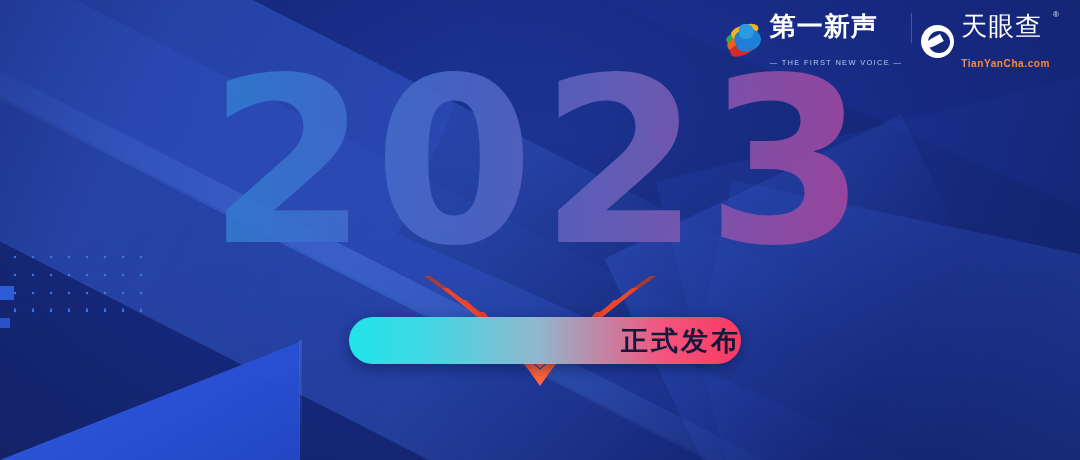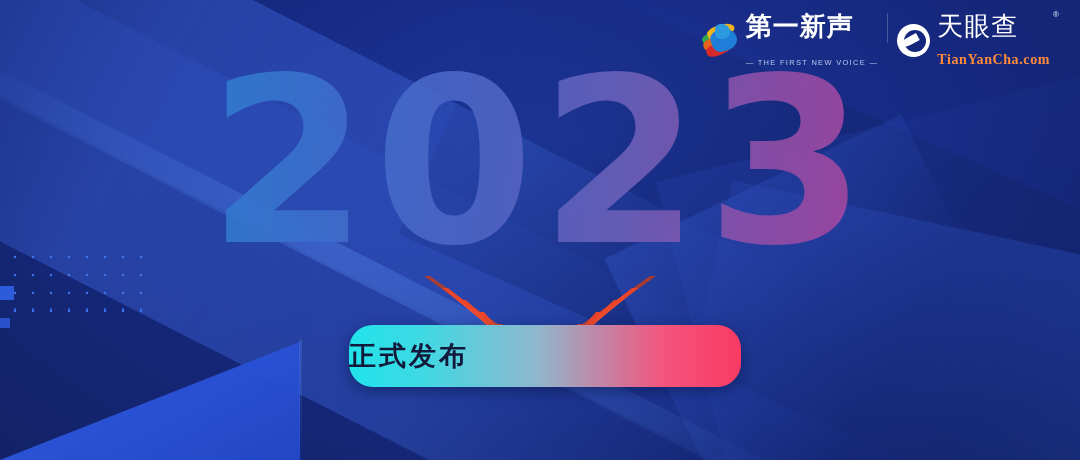--- a/index.html
+++ b/index.html
@@ -139,24 +139,24 @@
   }
   .title-line1{
     font-size:54px;line-height:60px;letter-spacing:0px;white-space:nowrap;
   }
   .title-line2{
     font-size:54px;line-height:62px;letter-spacing:1px;margin-top:4px;
   }
 
   
   .pill{
-    position:absolute;left:349px;top:325px;width:392px;height:62px;
+    position:absolute;left:349px;top:317px;width:392px;height:47px;
     border-radius:24px;
     background:linear-gradient(90deg,#21e3ea 0%,#3ed9e4 18%,#8fb7cd 48%,#f3557e 80%,#fa3a62 100%);
-    display:flex;align-items:center;justify-content:flex-start;
+    display:flex;align-items:center;justify-content:flex-end;
     box-shadow:0 4px 14px rgba(5,14,55,.45);
   }
   .pill-text{
     color:#12193a;
     font-size:27px;font-weight:700;letter-spacing:3px;
     font-family:"DejaVu Sans","Liberation Sans",sans-serif;
   }
 
   
   .logos{
@@ -197,22 +197,22 @@
     position:absolute;left:3px;top:13px;width:19px;height:8px;border-radius:50% 0 0 50%;
     background:#ffffff;transform:rotate(-28deg);
   }
   .tyc-text{display:flex;flex-direction:column;line-height:1;position:relative;}
   .tyc-cn{
     color:#fff;font-size:26px;font-weight:400;letter-spacing:1px;
     font-family:"DejaVu Sans","Liberation Sans",sans-serif;
   }
   .tyc-tm{position:absolute;right:-9px;top:-2px;color:#e0e8ff;font-size:8px;}
   .tyc-en{
-    color:#ff8a3a;font-size:14px;font-weight:700;letter-spacing:.6px;margin-top:14px;
-    font-family:Liberation Serif, serif;text-align:center;
+    color:#ff8a3a;font-size:10px;font-weight:700;letter-spacing:.6px;margin-top:20px;
+    font-family:Liberation Sans, sans-serif;text-align:center;
   }
 
   .logo-sep{width:1px;height:30px;background:rgba(255,255,255,.22);}
 </style>
 </head>
 <body>
 
 <div class="banner">
 
   <div class="bg-layer">

